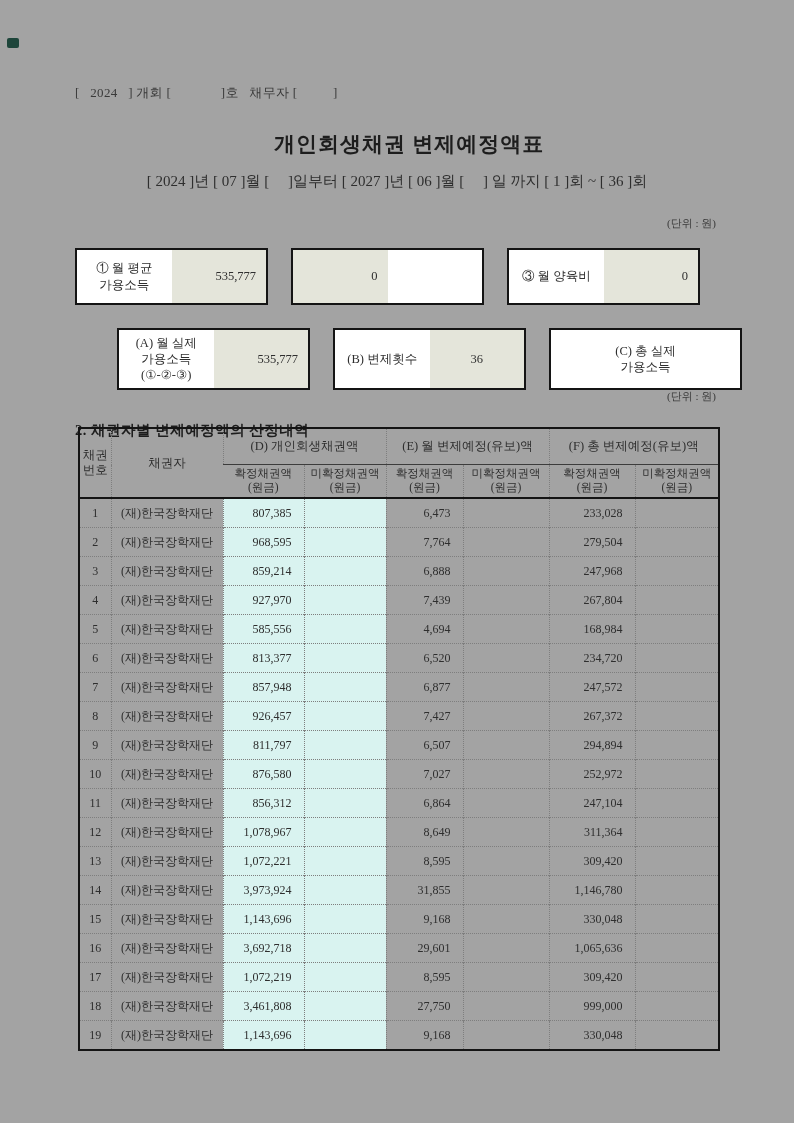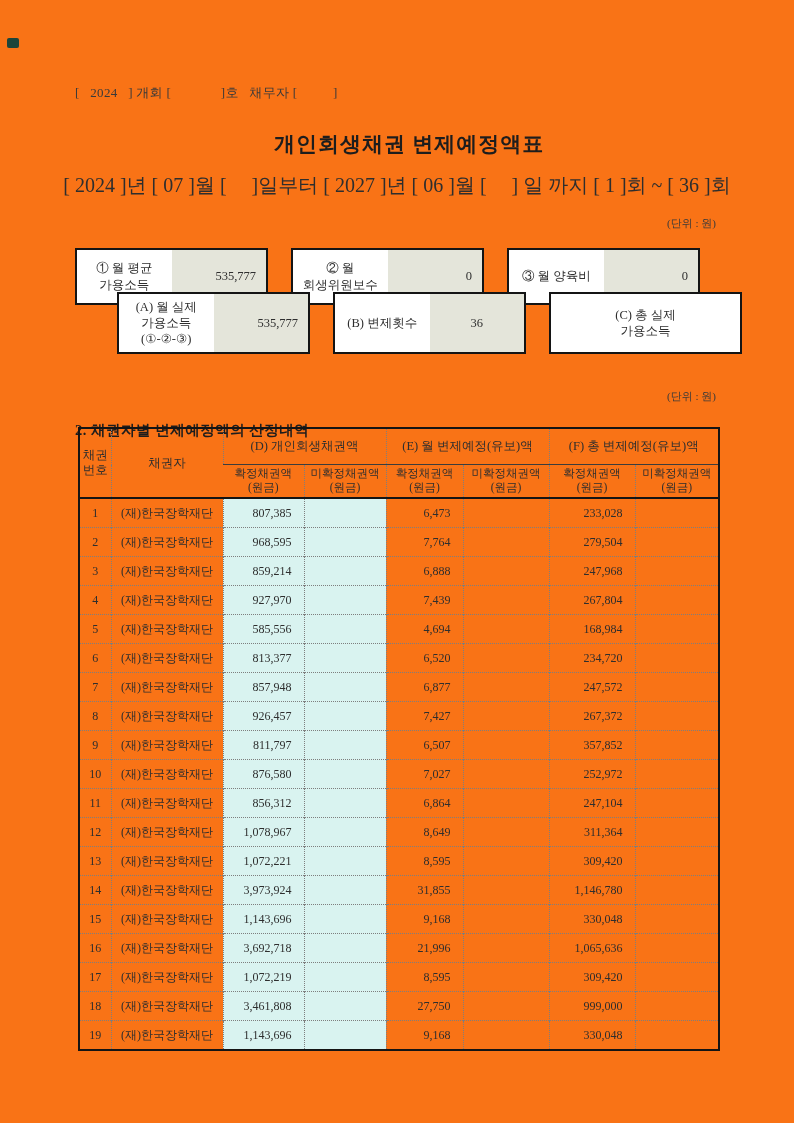--- a/index.html
+++ b/index.html
@@ -1,59 +1,59 @@
 <!DOCTYPE html>
 <html><head>
 <meta charset="utf-8">
 <style>
   html,body{margin:0;padding:0;background:#ffffff;}
   .page{
     position:relative;
     width:794px;height:1123px;
-    background:#f97316;
+    background:#a3a3a3;
     font-family:"Liberation Serif","DejaVu Serif",serif;
     color:#2e2e2e;
     overflow:hidden;
   }
   .corner-stamp{
     position:absolute;left:7px;top:38px;width:12px;height:10px;
     border-radius:2px;background:#1d453a;
   }
   .case-line{
     position:absolute;left:75px;top:84px;
     font-size:13px;white-space:pre;color:#3a3a3a;letter-spacing:.3px;
   }
   .doc-title{
     position:absolute;left:0;top:130px;width:100%;
     text-align:center;font-size:21px;font-weight:bold;color:#1d1d1d;
     letter-spacing:1px;
     margin-left:12px;
   }
   .period-line{
     position:absolute;left:0;top:172px;width:100%;
-    text-align:center;font-size:20px;white-space:pre;color:#2e2e2e;
+    text-align:center;font-size:15px;white-space:pre;color:#2e2e2e;
   }
   .sec-head{
     position:absolute;left:75px;
     font-size:14.5px;font-weight:bold;color:#1d1d1d;letter-spacing:.5px;margin-top:30px;
   }
   .sec1-head{top:218px;}
   .sec2-head{top:391px;}
   .unit-label{
     position:absolute;right:78px;
     font-size:11px;color:#3a3a3a;white-space:pre;
   }
   .unit1{top:216px;}
   .unit2{top:389px;}
 
   .boxes-row{
     position:absolute;left:75px;display:flex;gap:23px;
   }
   .boxes-r1{top:248px;}
-  .boxes-r2{top:292px;padding-left:42px;}
+  .boxes-r2{top:328px;padding-left:42px;}
   .box{
     width:189px;height:53px;
     border:2px solid #141414;background:#ffffff;
     display:flex;align-items:stretch;
   }
   .boxes-r2 .box{height:58px;}
   .box-label{
     flex:1;display:flex;align-items:center;justify-content:center;
     text-align:center;font-size:12.5px;line-height:1.3;
     white-space:pre-line;color:#2e2e2e;padding:2px 2px;
@@ -110,22 +110,20 @@
   <div class="unit-label unit1">(단위 : 원)</div>
 
   <div class="boxes-row boxes-r1" id="boxes-r1">
   <div class="box">
     <div class="box-label">① 월 평균
 가용소득</div>
     <div class="box-value">535,777</div>
   </div>
 
   <div class="box">
-    <div class="box-label">② 월
-회생위원보수</div>
     <div class="box-value">0</div>
   </div>
 
   <div class="box">
     <div class="box-label">③ 월 양육비</div>
     <div class="box-value">0</div>
   </div>
 </div>
   <div class="boxes-row boxes-r2" id="boxes-r2">
   <div class="box">
@@ -273,21 +271,21 @@
     <td class="c-num"></td>
   </tr>
 
   <tr>
     <td class="c-no">9</td>
     <td class="c-cred">(재)한국장학재단</td>
     <td class="c-num cyan">811,797</td>
     <td class="c-num cyan"></td>
     <td class="c-num">6,507</td>
     <td class="c-num"></td>
-    <td class="c-num">357,852</td>
+    <td class="c-num">294,894</td>
     <td class="c-num"></td>
   </tr>
 
   <tr>
     <td class="c-no">10</td>
     <td class="c-cred">(재)한국장학재단</td>
     <td class="c-num cyan">876,580</td>
     <td class="c-num cyan"></td>
     <td class="c-num">7,027</td>
     <td class="c-num"></td>
@@ -348,21 +346,21 @@
     <td class="c-num"></td>
     <td class="c-num">330,048</td>
     <td class="c-num"></td>
   </tr>
 
   <tr>
     <td class="c-no">16</td>
     <td class="c-cred">(재)한국장학재단</td>
     <td class="c-num cyan">3,692,718</td>
     <td class="c-num cyan"></td>
-    <td class="c-num">21,996</td>
+    <td class="c-num">29,601</td>
     <td class="c-num"></td>
     <td class="c-num">1,065,636</td>
     <td class="c-num"></td>
   </tr>
 
   <tr>
     <td class="c-no">17</td>
     <td class="c-cred">(재)한국장학재단</td>
     <td class="c-num cyan">1,072,219</td>
     <td class="c-num cyan"></td>

